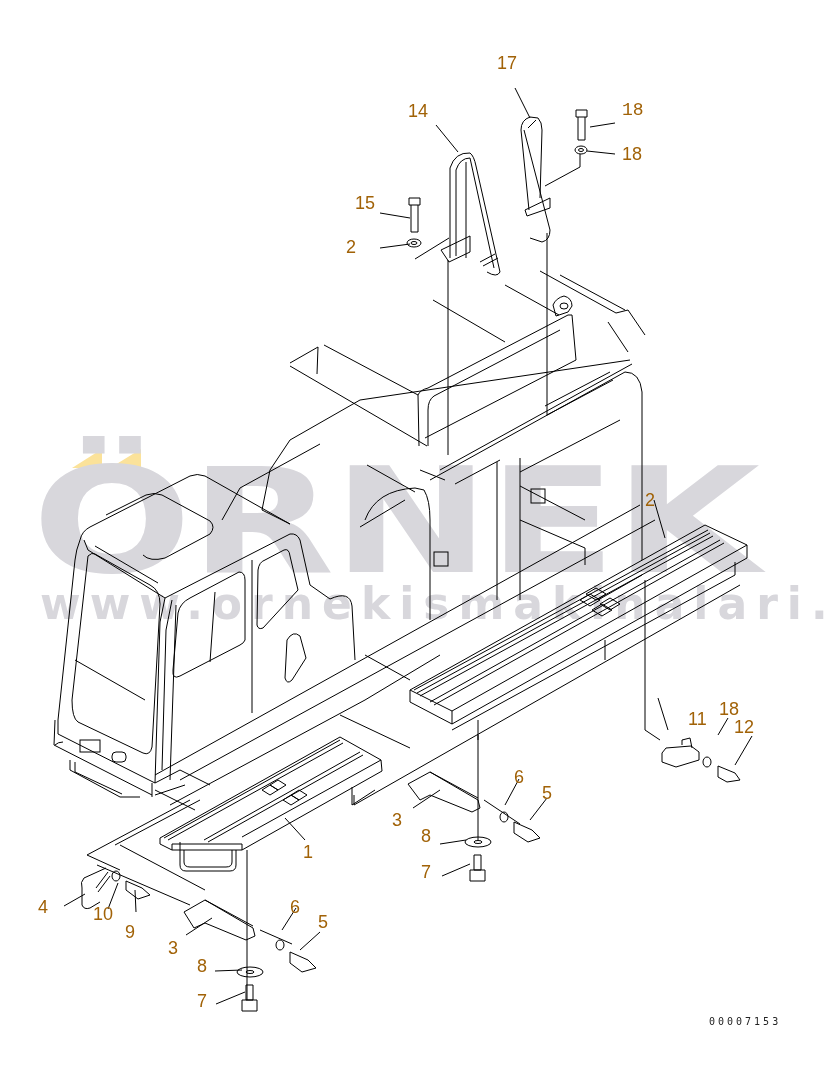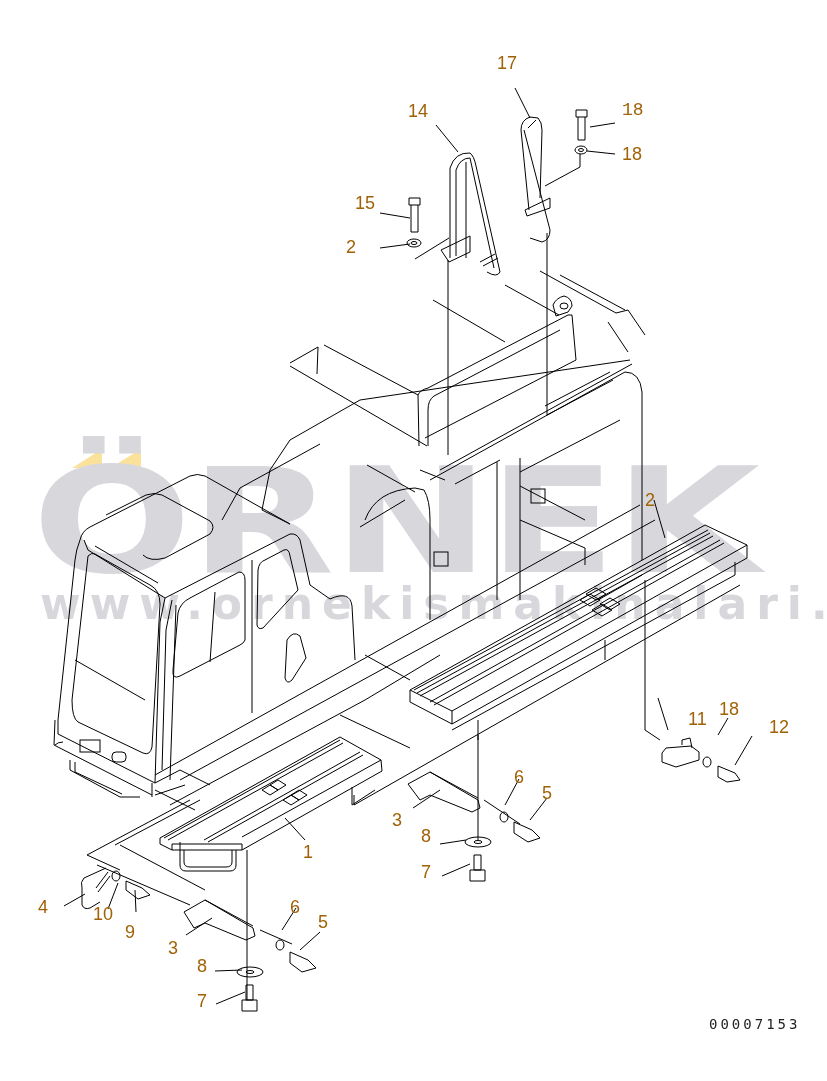--- a/index.html
+++ b/index.html
@@ -2,21 +2,21 @@
 <html><head>
 <meta charset="utf-8">
 <style>
   html, body { margin:0; padding:0; background:#ffffff; }
   body { width:827px; height:1081px; position:relative; overflow:hidden; font-family:"Liberation Sans", sans-serif; }
   .stage { position:absolute; left:0; top:0; width:827px; height:1081px; }
   svg.draw { position:absolute; left:0; top:0; }
   .wm-big { position:absolute; left:32px; top:448px; font-family:"DejaVu Sans", sans-serif; font-weight:bold; font-size:188px; line-height:1; color:#d8d7dc; letter-spacing:-2px; transform:scaleY(0.78); transform-origin:top left; white-space:nowrap; }
   .wm-url { position:absolute; left:40px; top:582px; font-family:"DejaVu Sans", sans-serif; font-weight:bold; font-size:44px; line-height:1; color:#d8d7dc; letter-spacing:9px; white-space:nowrap; }
   .callout { position:absolute; color:#a16207; font-size:18px; font-family:"Liberation Sans", sans-serif; line-height:1; }
-  .code { position:absolute; left:709px; top:1016px; font-family:"DejaVu Sans Mono", monospace; font-size:14px; letter-spacing:3px; color:#222; }
+  .code { position:absolute; left:709px; top:1016px; font-family:"DejaVu Sans Mono", monospace; font-size:10px; letter-spacing:3px; color:#222; }
 </style>
 </head>
 <body>
 
 <div class="stage">
 
   <svg class="draw" width="827" height="1081">
     <polygon points="72,468 102,468 102,449" fill="#fbe29a"></polygon>
     <polygon points="110,468 141,468 141,449" fill="#fbe29a"></polygon>
   </svg>
@@ -249,21 +249,21 @@
   <div class="callout" style="left:318px;top:913px;">5</div>
   <div class="callout" style="left:514px;top:768px;">6</div>
   <div class="callout" style="left:290px;top:898px;">6</div>
   <div class="callout" style="left:421px;top:863px;">7</div>
   <div class="callout" style="left:197px;top:992px;">7</div>
   <div class="callout" style="left:421px;top:827px;">8</div>
   <div class="callout" style="left:197px;top:957px;">8</div>
   <div class="callout" style="left:125px;top:923px;">9</div>
   <div class="callout" style="left:93px;top:905px;text-align:right;">10</div>
   <div class="callout" style="left:688px;top:682px;margin-top:28px;">11</div>
-  <div class="callout" style="left:769px;top:718px;text-align:right;">12</div>
+  <div class="callout" style="left:734px;top:718px;text-align:right;">12</div>
   <div class="callout" style="left:719px;top:700px;">18</div>
   <div class="callout" style="left:408px;top:102px;text-align:center;">14</div>
   <div class="callout" style="left:355px;top:194px;">15</div>
   <div class="callout" style="left:346px;top:238px;">2</div>
   <div class="callout" style="left:497px;top:54px;">17</div>
   <div class="callout" style="left:622px;top:101px;font-family:Liberation Mono, monospace;">18</div>
   <div class="callout" style="left:622px;top:145px;">18</div>
 
   <div class="code">00007153</div>
 </div>

